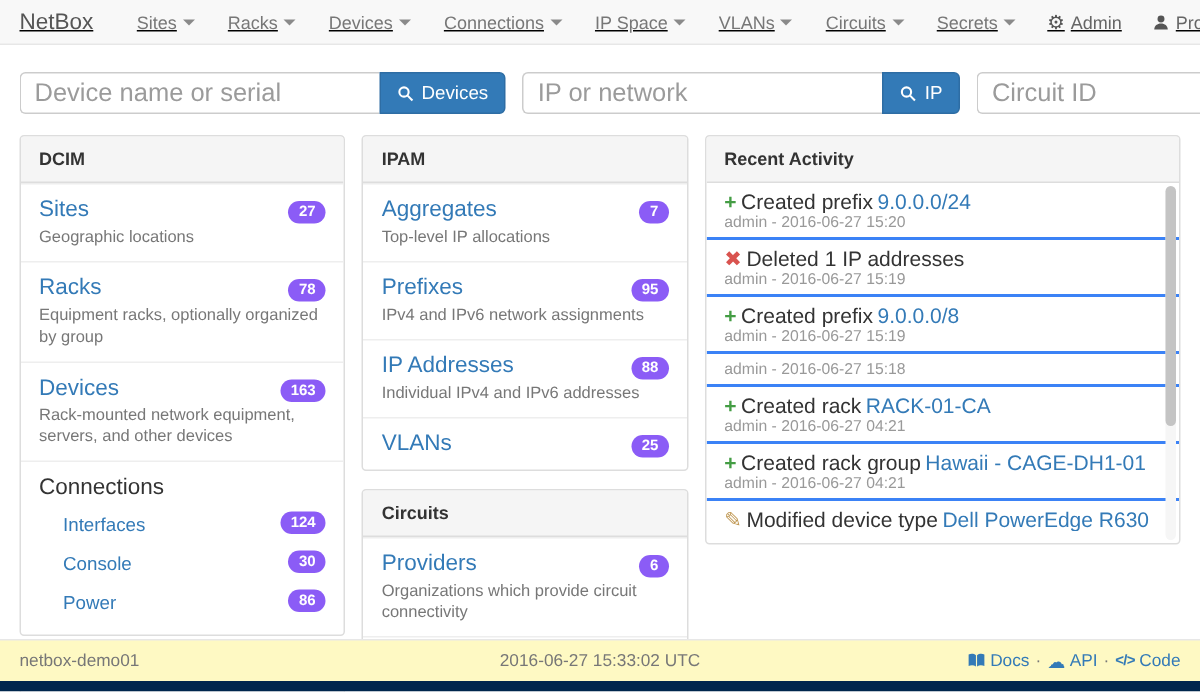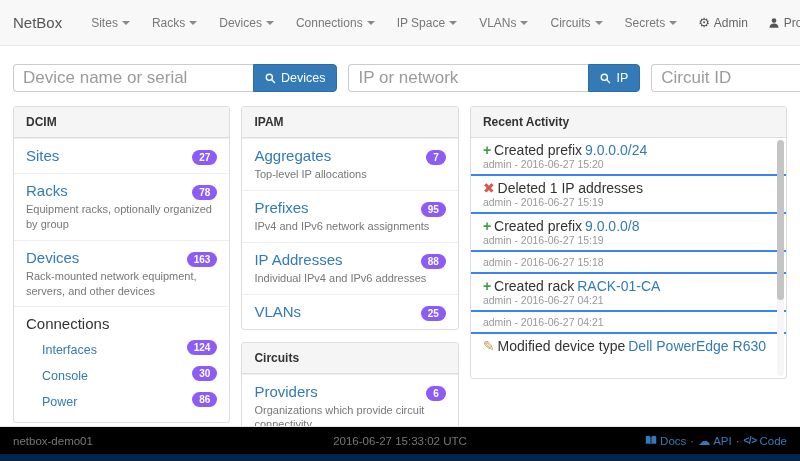--- a/index.html
+++ b/index.html
@@ -1,22 +1,22 @@
 <!DOCTYPE html>
 <html><head>
 <meta charset="utf-8">
 <style>
   * { box-sizing: border-box; margin: 0; padding: 0; }
   html,body { width:800px; height:461px; overflow:hidden; background:#fff;
     font-family:"Liberation Sans","DejaVu Sans",sans-serif; }
   .app { position:relative; width:800px; height:461px; background:#fff; }
 
   
-  .navbar { height:46px; background:#f8f8f8; border-bottom:1px solid #e7e7e7;
-    display:flex; align-items:center; padding:0 13px; }
+  .navbar { height:30px; background:#f8f8f8; border-bottom:1px solid #e7e7e7;
+    display:flex; align-items:center; padding:0 13px;text-decoration:underline; }
   .brand { font-size:15px; color:#555; text-decoration:none; margin-right:18px; cursor:pointer; }
   .nav-menus { display:flex; align-items:center; flex:1; }
   .nav-item { font-size:12px; color:#777; text-decoration:none; padding:0 11px; cursor:pointer;
     display:flex; align-items:center; white-space:nowrap; }
   .caret { display:inline-block; width:0; height:0; margin-left:4px;
     border-left:4px solid transparent; border-right:4px solid transparent; border-top:4px solid #8a8a8a; }
   .nav-right { display:flex; align-items:center; }
   .nav-right a { font-size:12px; color:#666; text-decoration:none; padding:0 10px; cursor:pointer;
     display:flex; align-items:center; gap:4px; white-space:nowrap; }
   .glyph-gear { font-size:13px; color:#555; line-height:1; }
@@ -62,21 +62,21 @@
   .act-icon.pencil { color:#c09853; }
   .act-obj { color:#337ab7; text-decoration:none; cursor:pointer; margin-left:3px; }
   .act-meta { font-size:10.5px; color:#999; line-height:12px; }
   .scroll-track { position:absolute; top:2px; right:2px; bottom:2px; width:7px;
     background:#f6f6f6; border-radius:4px; }
   .scroll-thumb { position:absolute; top:0; right:0; width:7px; height:160px;
     background:#c4c4c4; border-radius:4px; cursor:pointer; }
 
   
   .footer { position:absolute; left:0; right:0; bottom:7px; height:28px;
-    border-top:1px solid #e7e7e7; background:#000000; display:flex; align-items:center;
+    border-top:1px solid #e7e7e7; background:#fef9c3; display:flex; align-items:center;
     padding:0 13px; font-size:11.5px; color:#777; }
   .footer .host { flex:1; }
   .footer .ts { flex:1; text-align:center; }
   .footer .flinks { flex:1; display:flex; justify-content:flex-end;
     align-items:center; gap:4px; }
   .flinks a { color:#337ab7; text-decoration:none; cursor:pointer; display:flex;
     align-items:center; gap:3px; }
   .fsep { color:#777; }
   .glyph-cloud { font-size:12px; line-height:1; }
   .glyph-code { font-size:10px; font-weight:bold; letter-spacing:-0.5px; }
@@ -173,20 +173,21 @@
   </div>
 
   <div class="main">
 
     <div>
       <div class="panel">
         <div class="panel-heading">DCIM</div>
         <div class="pitem">
           <span class="badge">27</span>
           <a class="ptitle">Sites</a>
+          <div class="pdesc">Geographic locations</div>
         </div>
         <div class="pitem">
           <span class="badge">78</span>
           <a class="ptitle">Racks</a>
           <div class="pdesc">Equipment racks, optionally organized by group</div>
         </div>
         <div class="pitem">
           <span class="badge">163</span>
           <a class="ptitle">Devices</a>
           <div class="pdesc">Rack-mounted network equipment, servers, and other devices</div>
@@ -270,20 +271,21 @@
             <div class="act-meta">admin - 2016-06-27 15:19</div>
           </div>
           <div class="act-item">
             <div class="act-meta">admin - 2016-06-27 15:18</div>
           </div>
           <div class="act-item">
             <div class="act-line"><span class="act-icon plus">+</span><span>Created rack</span><a class="act-obj">RACK-01-CA</a></div>
             <div class="act-meta">admin - 2016-06-27 04:21</div>
           </div>
           <div class="act-item">
+            <div class="act-line"><span class="act-icon plus">+</span><span>Created rack group</span><a class="act-obj">Hawaii - CAGE-DH1-01</a></div>
             <div class="act-meta">admin - 2016-06-27 04:21</div>
           </div>
           <div class="act-item">
             <div class="act-line"><span class="act-icon pencil">✎</span><span>Modified device type</span><a class="act-obj">Dell PowerEdge R630</a></div>
 
           </div>
           <div class="scroll-track">
               <div class="scroll-thumb"></div>
             </div>
         </div>

